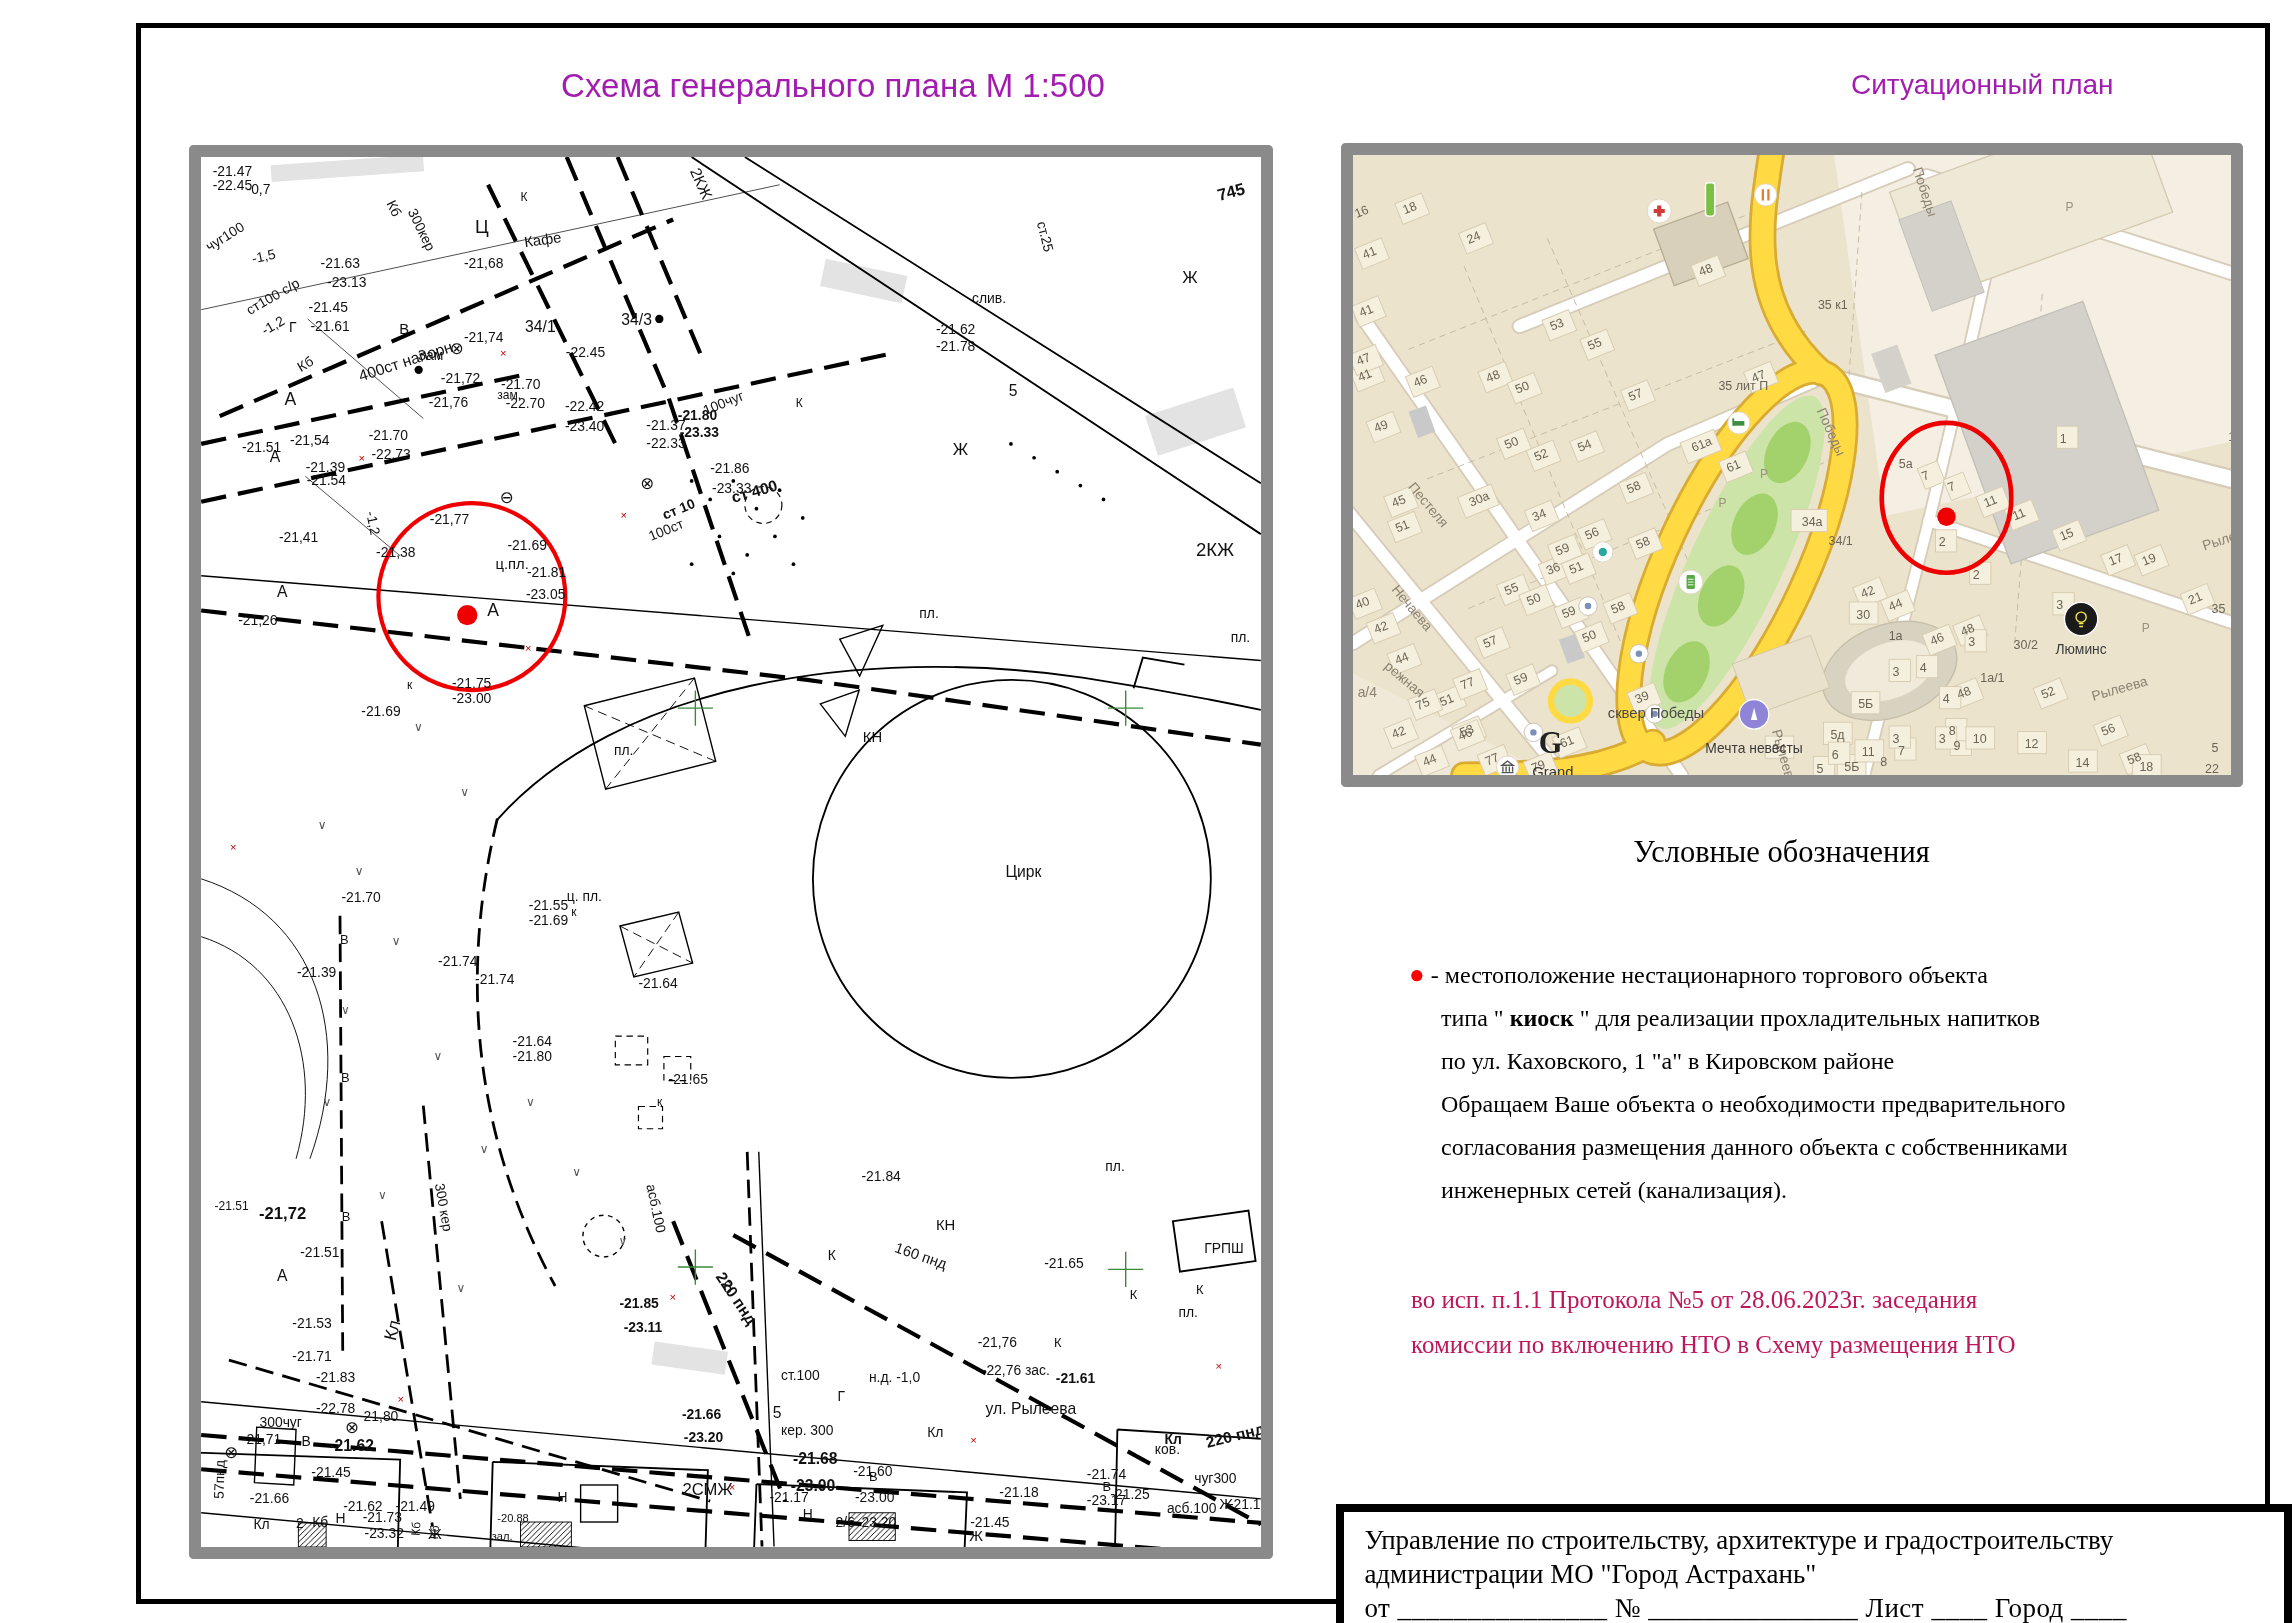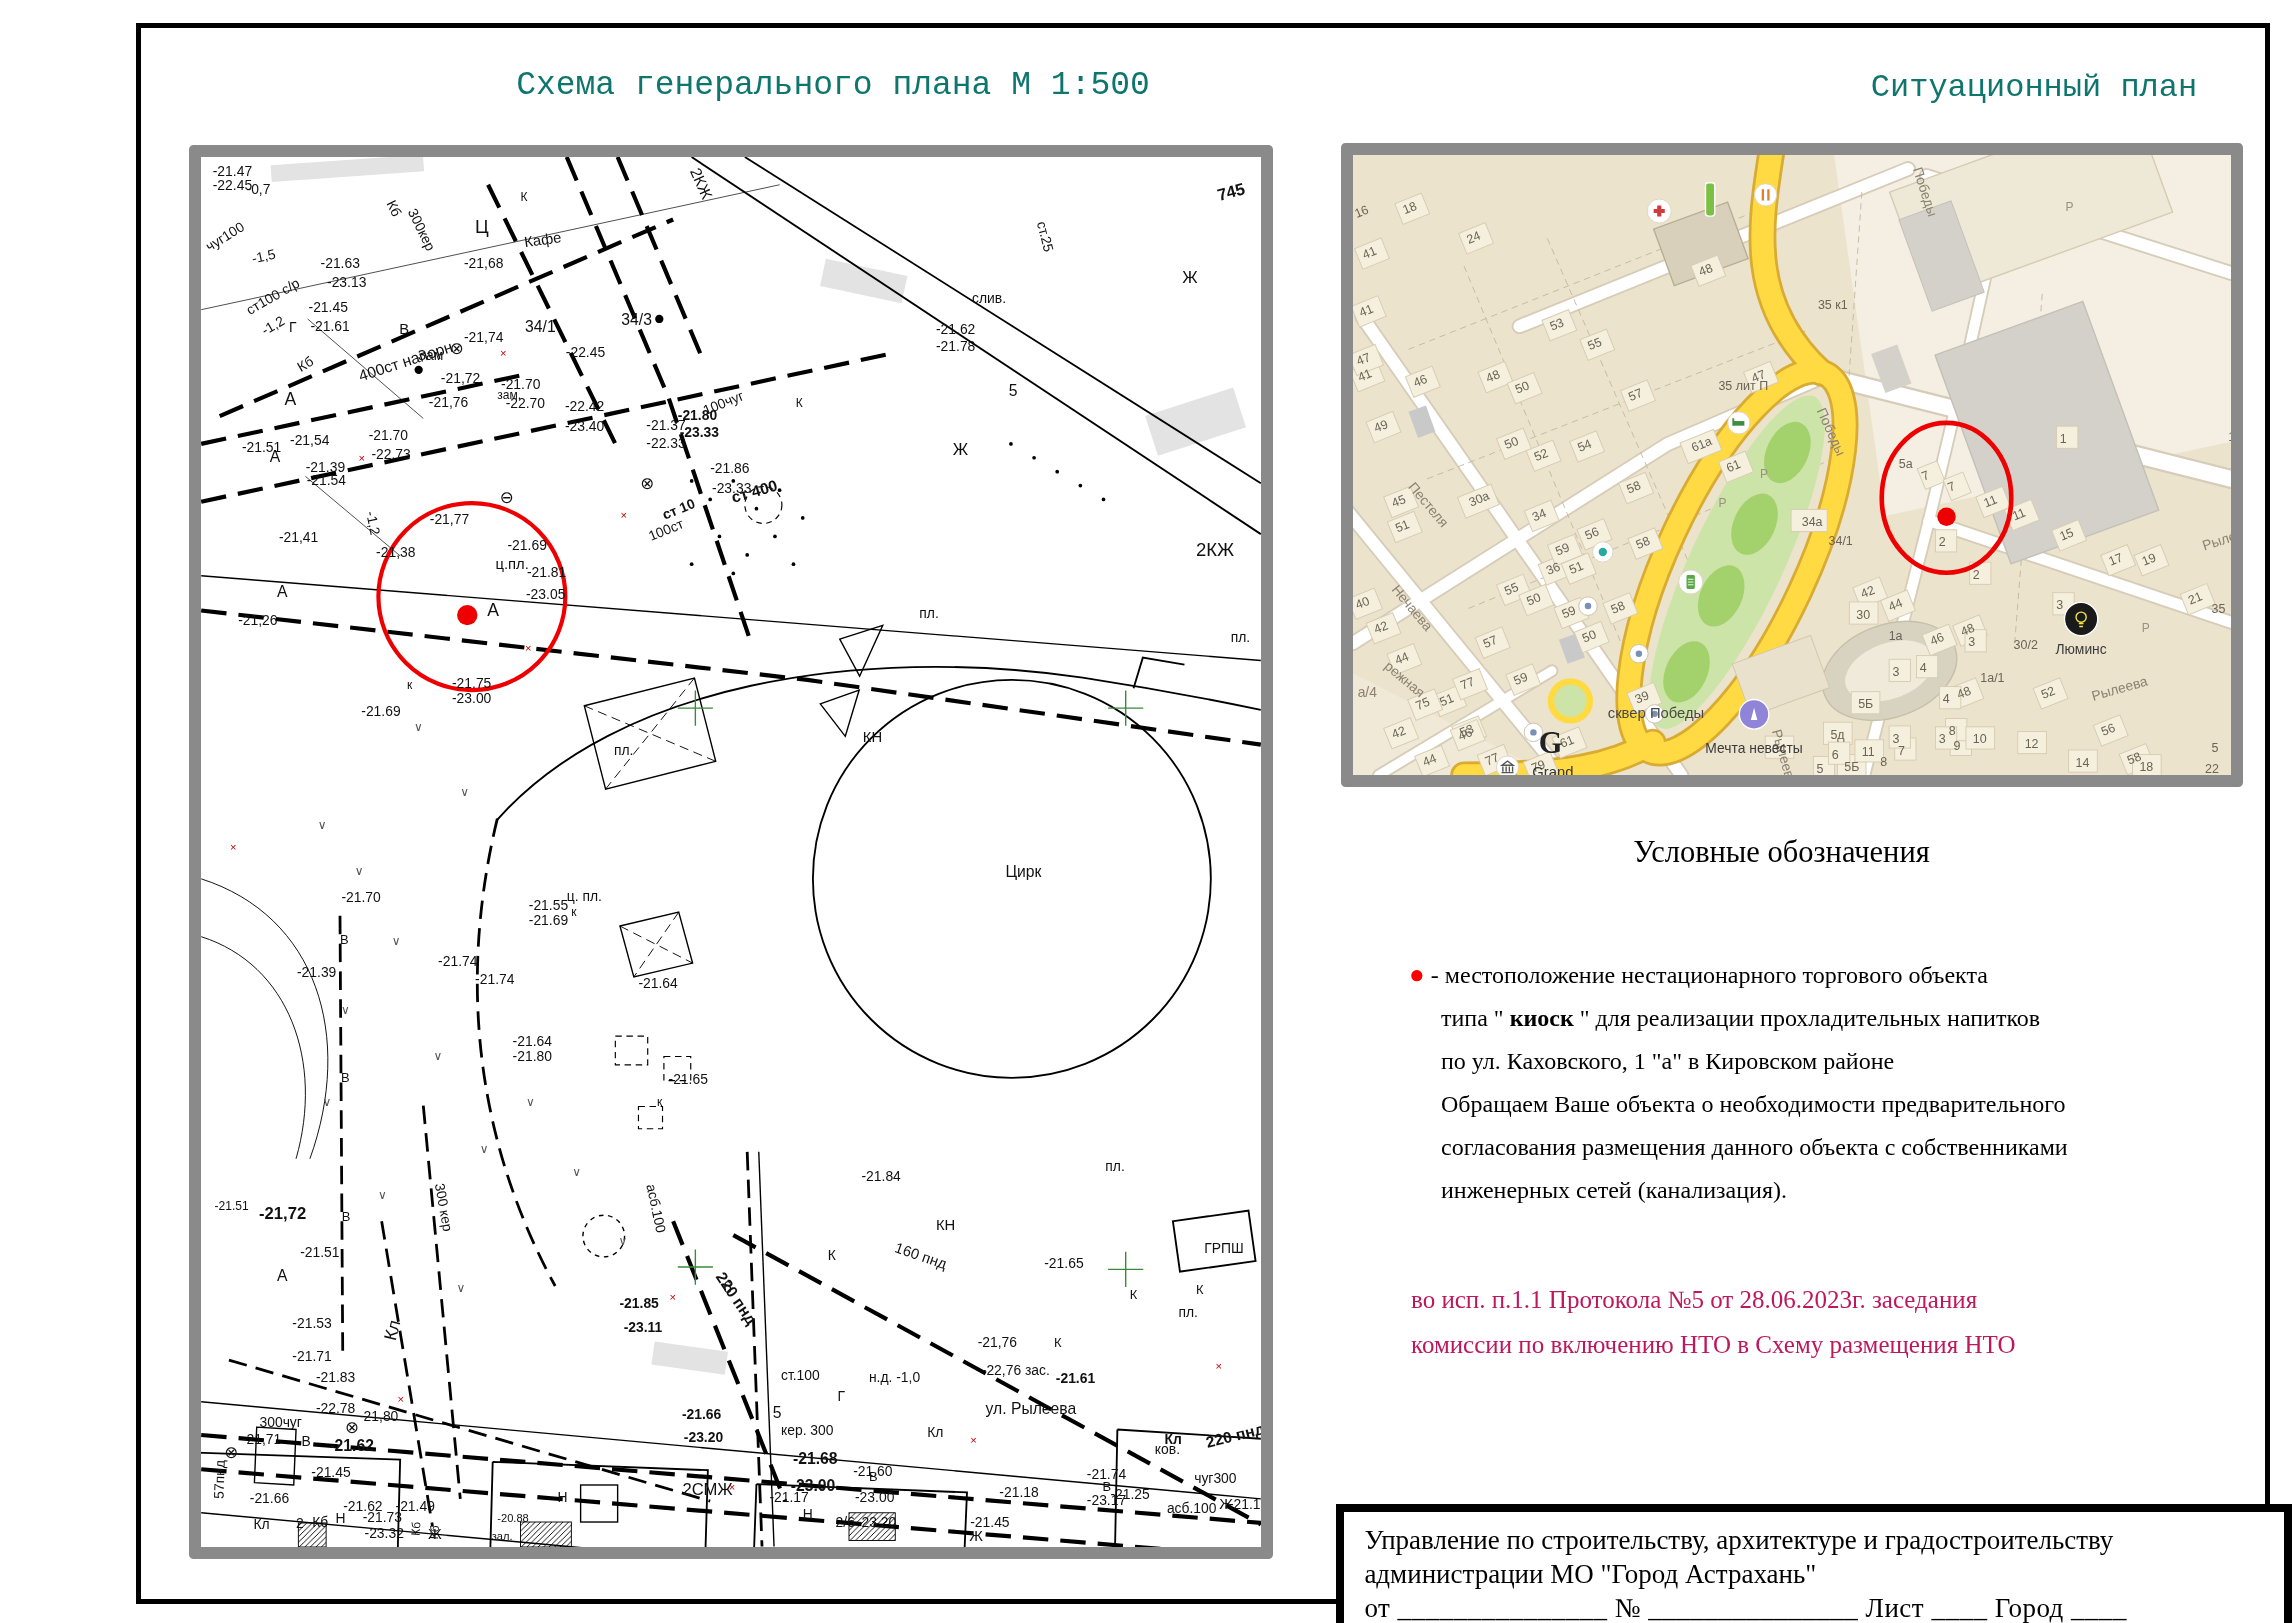--- a/index.html
+++ b/index.html
@@ -1,22 +1,22 @@
 <!DOCTYPE html>
 <html style="font-size:7.4px"><head>
 <meta charset="utf-8">
 <style>
   html,body{margin:0;padding:0;background:#fff;}
   .page{position:relative;width:2295px;height:1623px;background:#ffffff;overflow:hidden;
         font-family:"Liberation Serif", serif;}
   .outer-frame{position:absolute;left:136px;top:23px;width:2124px;height:1571px;
         border:5.6px solid #000;}
-  .title{position:absolute;font-family:Liberation Mono, monospace;color:#0f766e;}
+  .title{position:absolute;font-family:Liberation Sans, sans-serif;color:#a21caf;}
   .title-left{left:463px;top:67px;width:740px;font-size:33px;text-align:center;}
-  .title-right{left:1851px;top:69px;width:366px;font-size:32px;text-align:center;}
+  .title-right{left:1851px;top:69px;width:366px;font-size:28px;text-align:left;}
   .map-frame{position:absolute;border:12px solid #8a8a8a;border-radius:4.6px;background:#fff;box-sizing:content-box;}
   .map-frame-left{left:189px;top:145px;width:1060px;height:1390px;}
   .map-frame-right{left:1341px;top:143px;width:878px;height:620px;}
   .map-frame svg{display:block;}
   .legend-title{position:absolute;left:1504px;top:835px;width:555px;text-align:center;
         font-size:30.5px;color:#000;}
   .legend-block{position:absolute;left:1393px;top:953px;width:851px;font-size:24px;line-height:43px;color:#000;margin-left:16px;}
   .legend-line{padding-left:32px;}
   .legend-line.first{padding-left:0;}
   .legend-dot{color:#ff0000;font-size:26px;}

